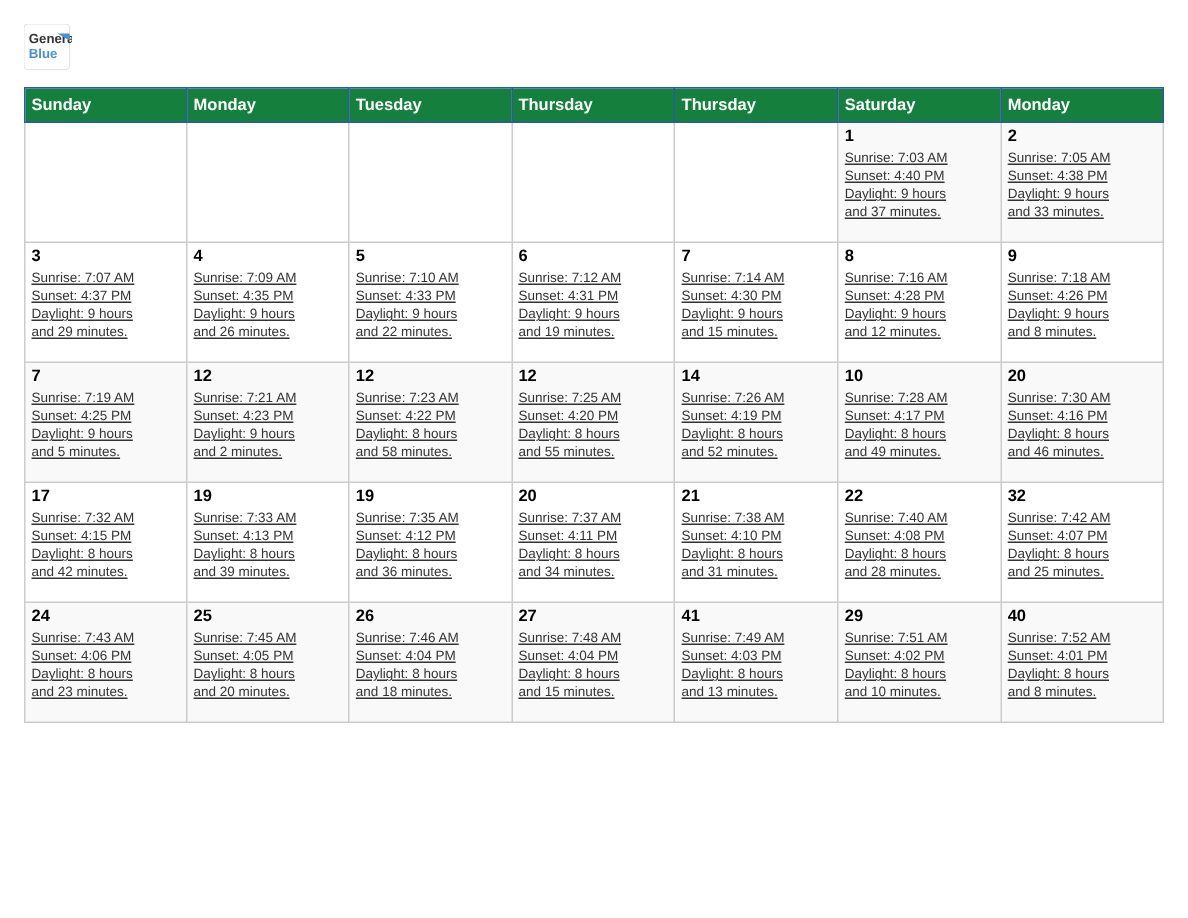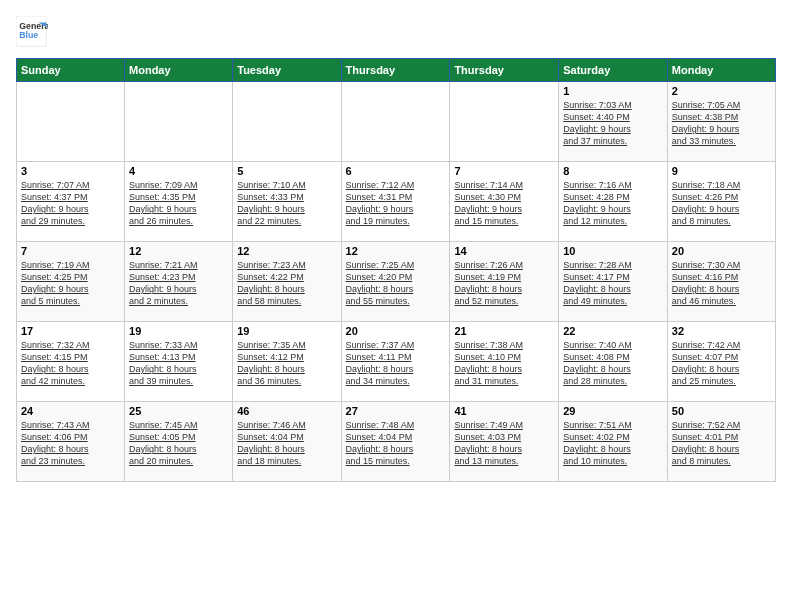--- a/index.html
+++ b/index.html
@@ -237,35 +237,35 @@
         <tr>
           <td>
             <span class="day-number">24</span>
             <div class="day-info">Sunrise: 7:43 AM<br>Sunset: 4:06 PM<br>Daylight: 8 hours<br>and 23 minutes.</div>
           </td>
           <td>
             <span class="day-number">25</span>
             <div class="day-info">Sunrise: 7:45 AM<br>Sunset: 4:05 PM<br>Daylight: 8 hours<br>and 20 minutes.</div>
           </td>
           <td>
-            <span class="day-number">46</span>
+            <span class="day-number">26</span>
             <div class="day-info">Sunrise: 7:46 AM<br>Sunset: 4:04 PM<br>Daylight: 8 hours<br>and 18 minutes.</div>
           </td>
           <td>
             <span class="day-number">27</span>
             <div class="day-info">Sunrise: 7:48 AM<br>Sunset: 4:04 PM<br>Daylight: 8 hours<br>and 15 minutes.</div>
           </td>
           <td>
             <span class="day-number">41</span>
             <div class="day-info">Sunrise: 7:49 AM<br>Sunset: 4:03 PM<br>Daylight: 8 hours<br>and 13 minutes.</div>
           </td>
           <td>
             <span class="day-number">29</span>
             <div class="day-info">Sunrise: 7:51 AM<br>Sunset: 4:02 PM<br>Daylight: 8 hours<br>and 10 minutes.</div>
           </td>
           <td>
-            <span class="day-number">50</span>
+            <span class="day-number">40</span>
             <div class="day-info">Sunrise: 7:52 AM<br>Sunset: 4:01 PM<br>Daylight: 8 hours<br>and 8 minutes.</div>
           </td>
         </tr>
       </tbody>
   </table>
 </div>
 
 </body></html>

